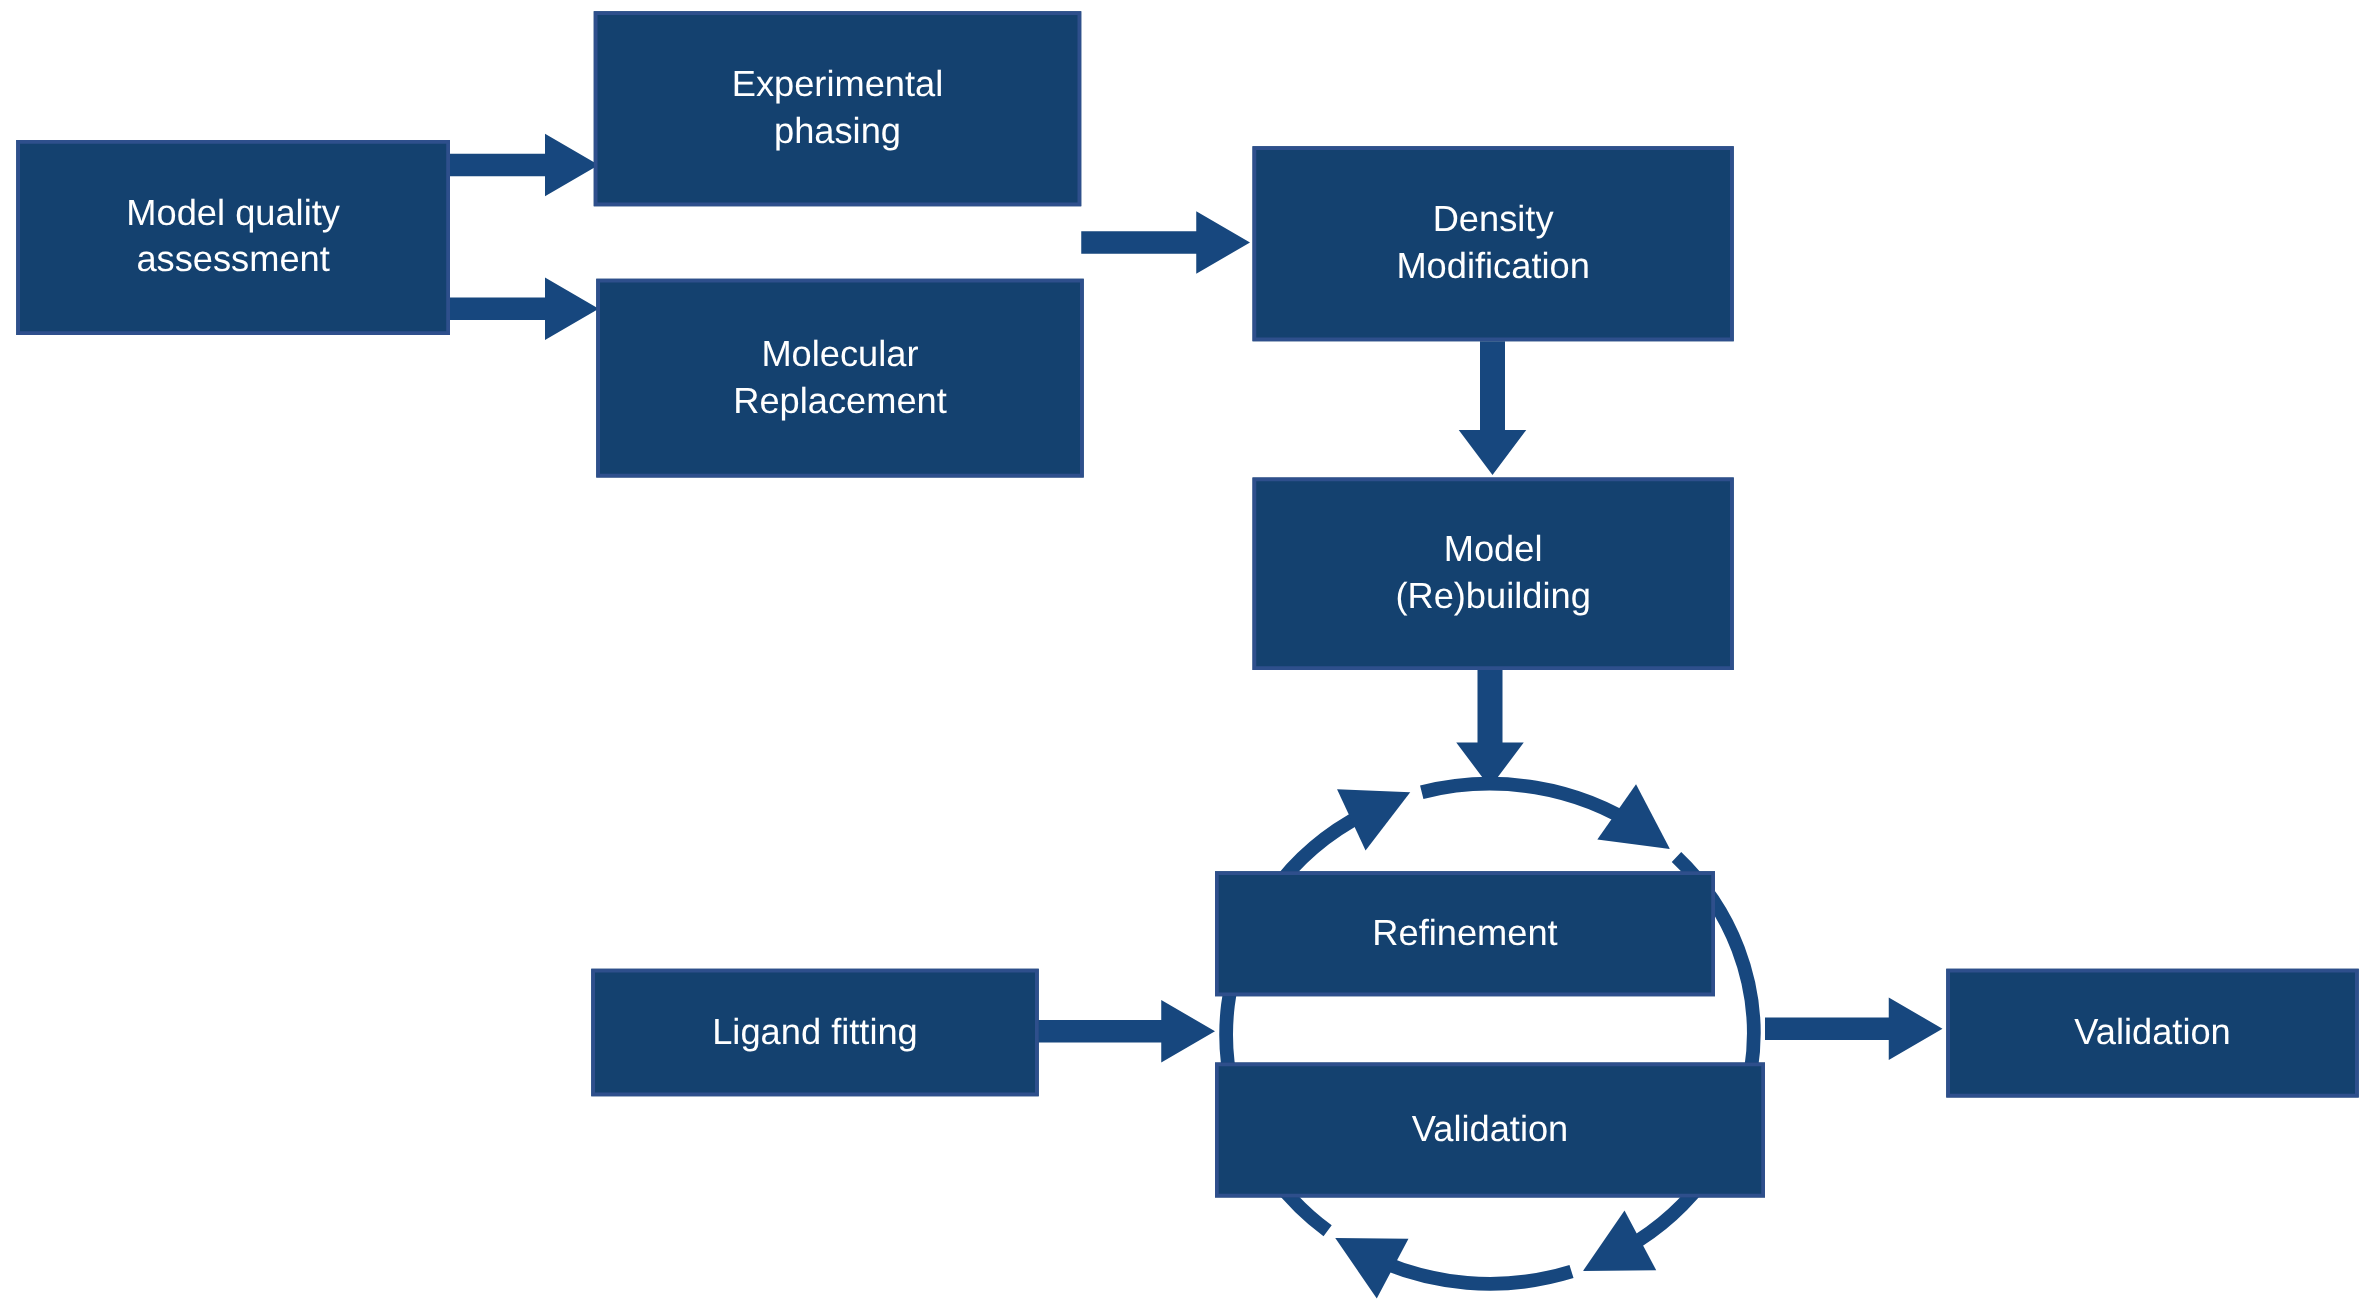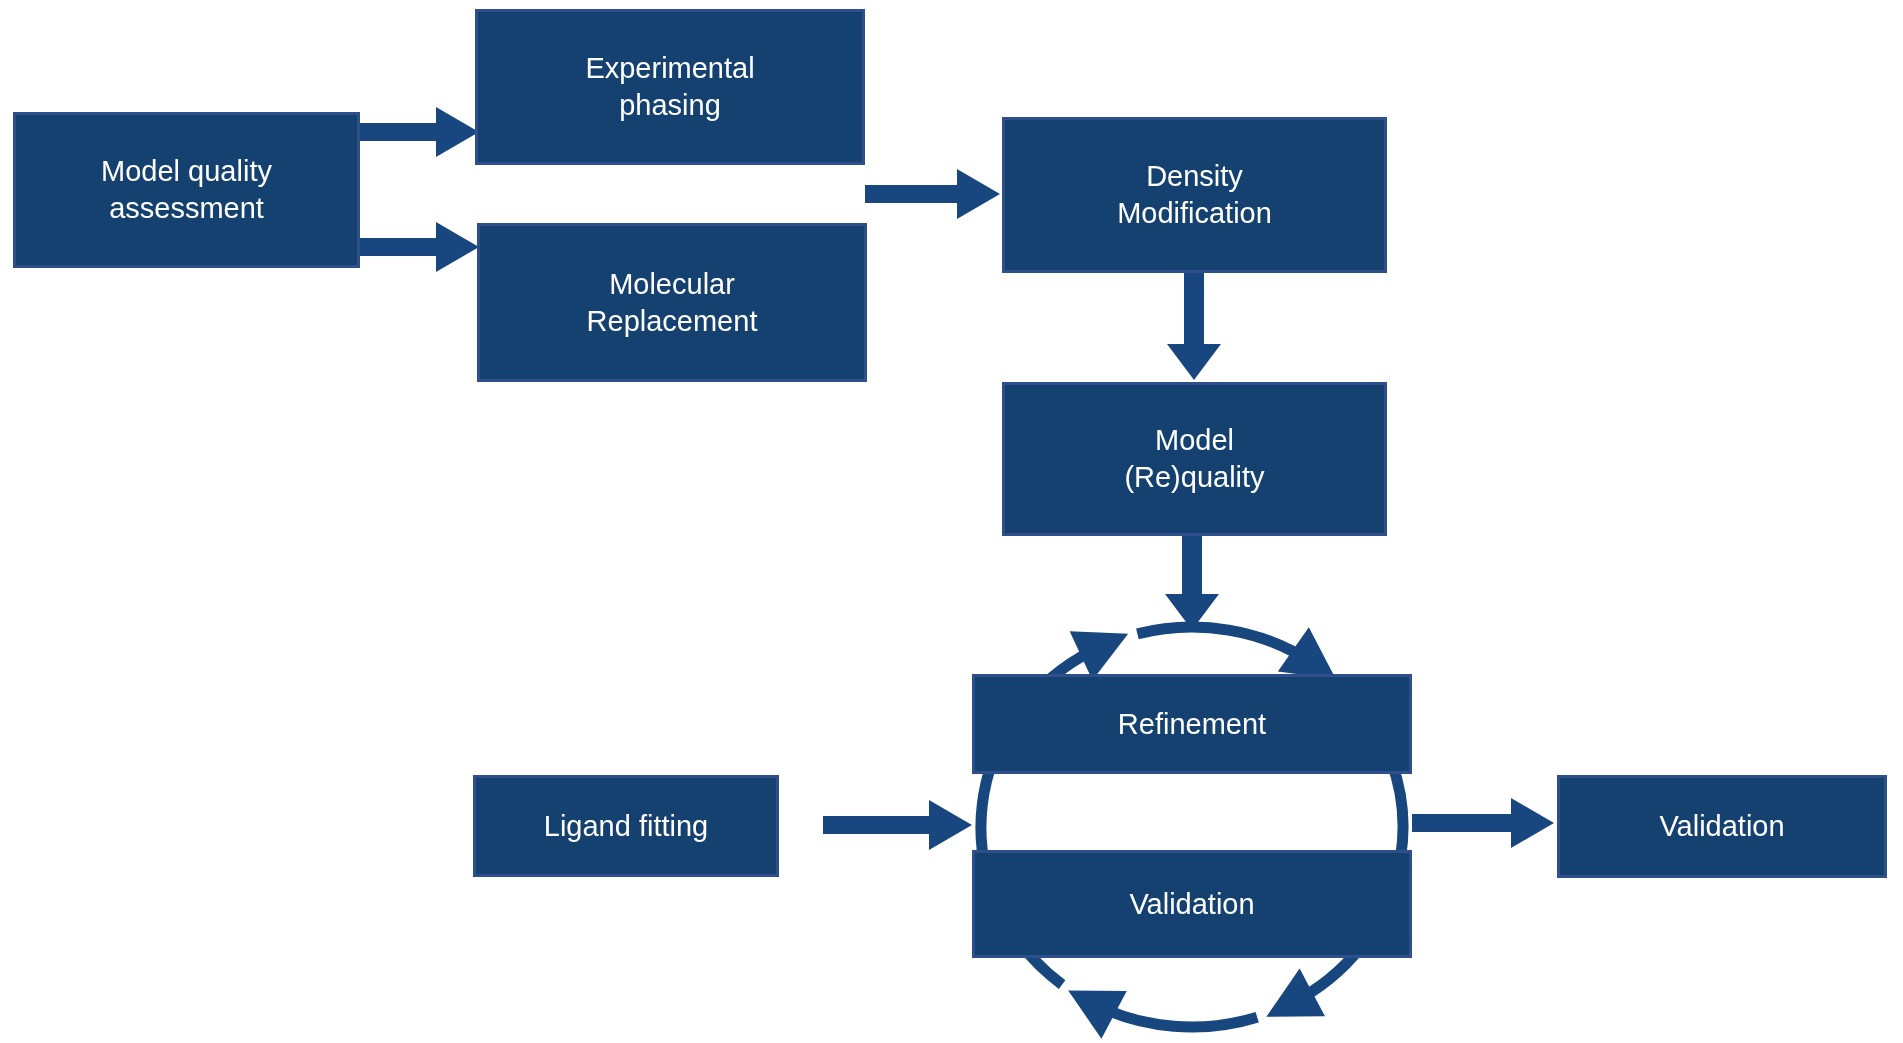--- a/index.html
+++ b/index.html
@@ -87,32 +87,32 @@
 Replacement</span>
   </div>
 
   <div class="node" style="left:1002px; top:117px; width:385px; height:156px;">
     <span class="label">Density
 Modification</span>
   </div>
 
   <div class="node" style="left:1002px; top:382px; width:385px; height:154px;">
     <span class="label">Model
-(Re)quality</span>
+(Re)building</span>
   </div>
 
-  <div class="node" style="left:972px; top:674px; width:440px; height:100px;">
+  <div class="node" style="left:972px; top:697px; width:400px; height:100px;">
     <span class="label">Refinement</span>
   </div>
 
   <div class="node" style="left:972px; top:850px; width:440px; height:108px;">
     <span class="label">Validation</span>
   </div>
 
-  <div class="node" style="left:473px; top:775px; width:306px; height:102px;">
+  <div class="node" style="left:473px; top:775px; width:358px; height:102px;">
     <span class="label">Ligand fitting</span>
   </div>
 
   <div class="node" style="left:1557px; top:775px; width:330px; height:103px;">
     <span class="label">Validation</span>
   </div>
 
 </div>
 
 </body></html>

